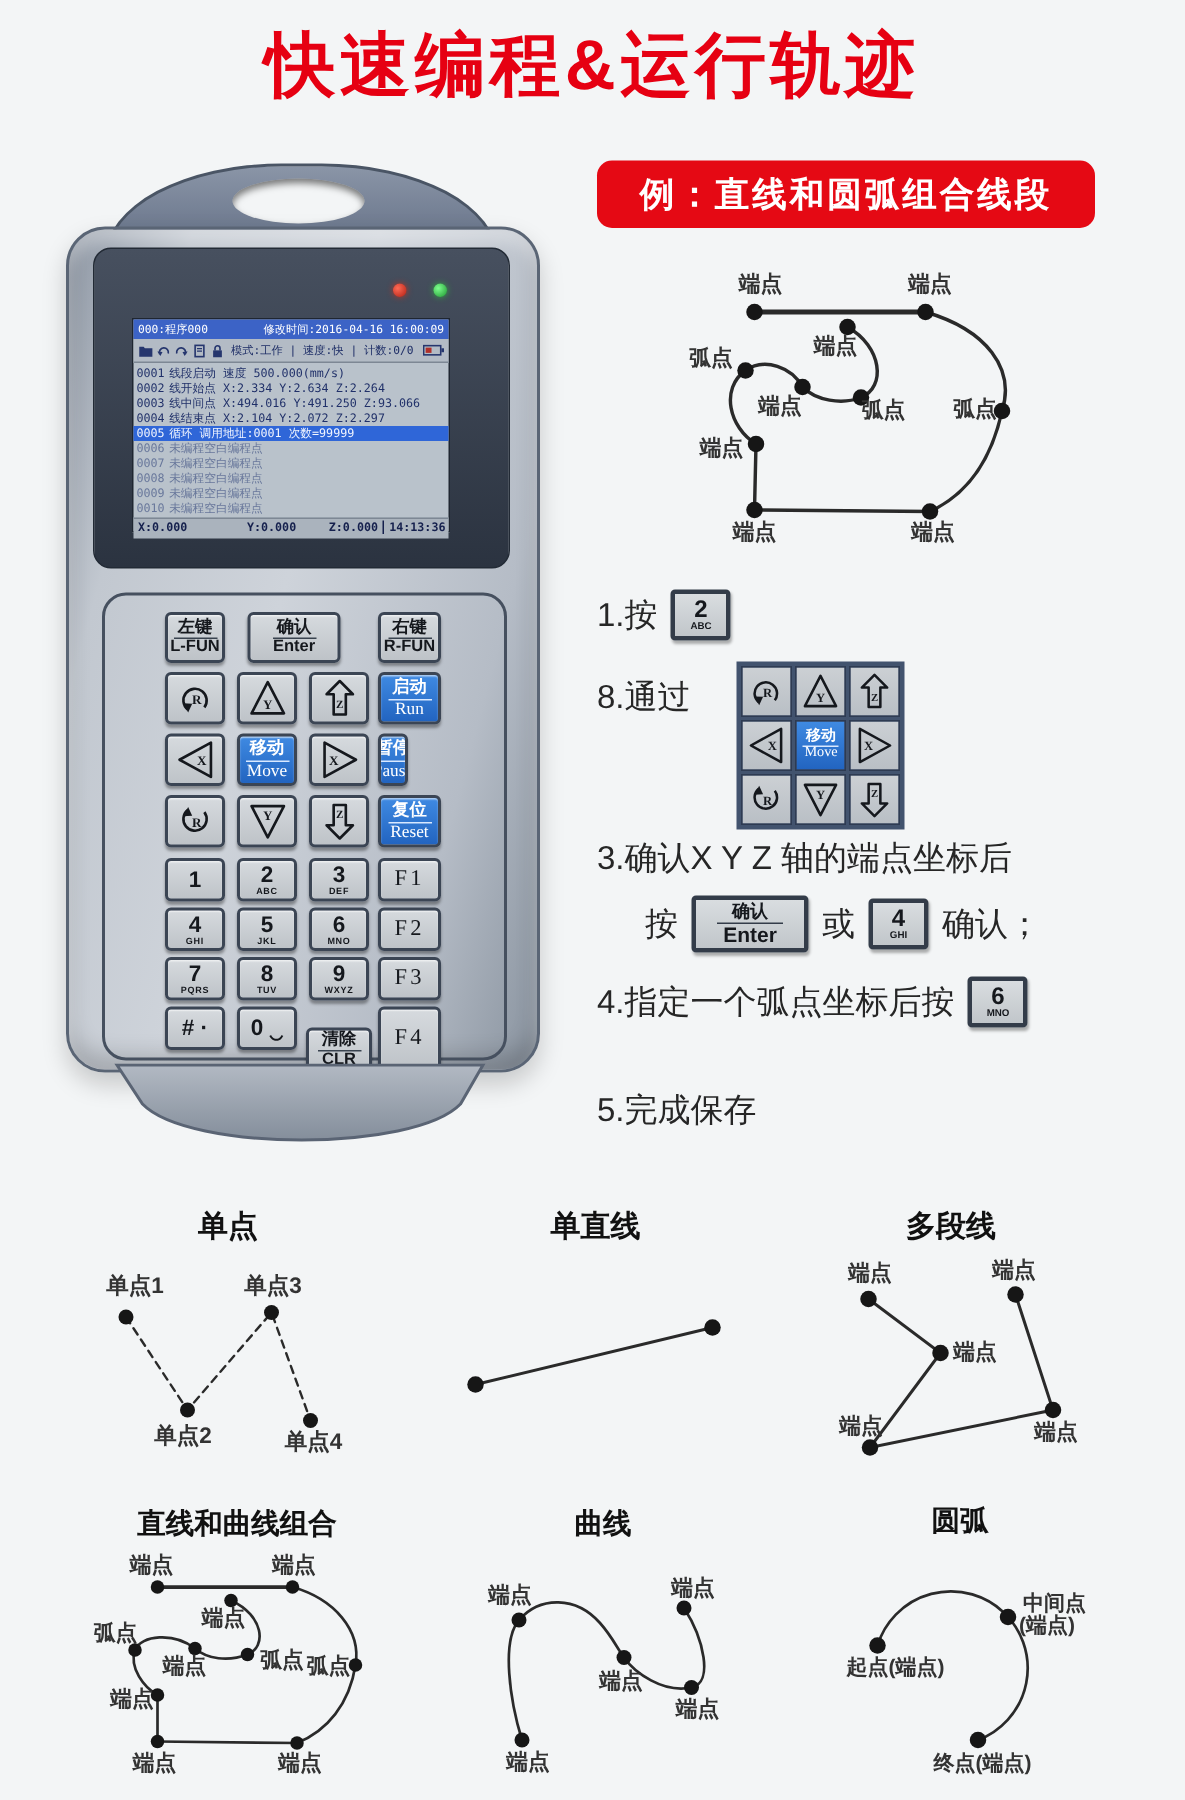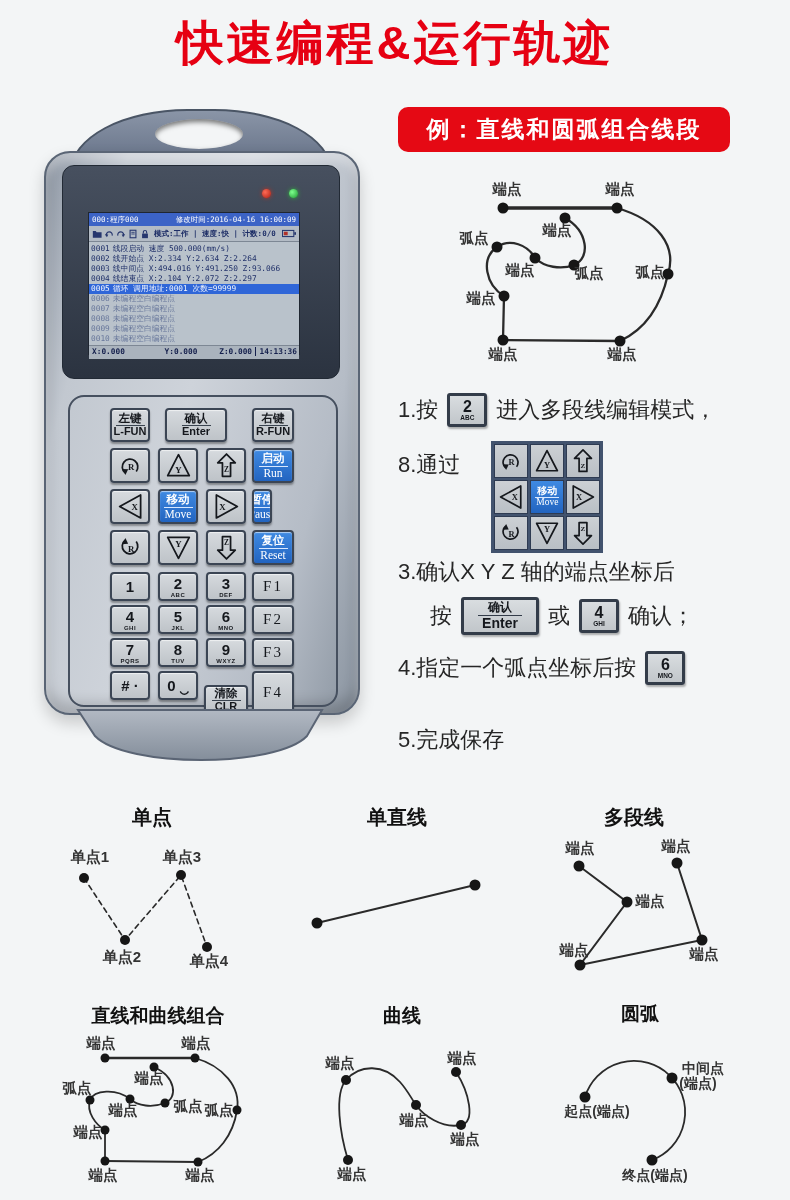--- a/index.html
+++ b/index.html
@@ -24,21 +24,21 @@
   .led-red{left:222px;top:84px;background:radial-gradient(circle at 35% 35%,#ff6a55,#b01e12);box-shadow:0 0 4px #c03322;}
   .led-green{left:249px;top:84px;background:radial-gradient(circle at 35% 35%,#7dff8d,#1d9630);box-shadow:0 0 4px #2fae3e;}
   .screen{position:absolute;left:48px;top:107px;width:210px;height:141px;background:#b9c2cb;
     border:1px solid #1f2631;display:flex;flex-direction:column;
     font-family:"DejaVu Sans Mono",monospace;}
   .scr-top{height:13px;flex:0 0 13px;background:#3c63c6;color:#fff;font-size:7.5px;
     display:flex;justify-content:space-between;align-items:center;padding:0 3px;white-space:nowrap;}
   .scr-tool{height:15px;flex:0 0 15px;background:#b3bbc5;border-bottom:1px solid #7d8794;
     display:flex;align-items:center;gap:2px;padding:0 3px;font-size:7.5px;color:#1d2d66;white-space:nowrap;}
   .scr-tool svg{display:block;}
-  .tstat{margin-left:2px;font-weight:bold;}
+  .tstat{margin-left:2px;font-weight:normal;}
   .tbat{margin-left:auto;}
   #screen-lines{flex:1;display:flex;flex-direction:column;padding:2px 0 1px 0;}
   .pline{font-size:7.8px;line-height:10px;height:10px;color:#203069;white-space:nowrap;padding:0 2px;}
   .pline.dim{color:#68779b;}
   .pline.sel{background:#2f66d8;color:#f2f6ff;}
   .pno{margin-right:3px;}
   .scr-status{height:13px;flex:0 0 13px;background:#aab3bd;border-top:1px solid #7d8794;
     position:relative;font-size:7.8px;color:#15204d;font-weight:bold;}
   .scr-status span{position:absolute;top:1px;}
   .st-x{left:3px;} .st-y{left:36%;} .st-z{left:62%;}
@@ -364,21 +364,20 @@
   </div>
 
   <div class="banner">例：直线和圆弧组合线段</div>
   <div id="steps">
       <div class="step" style="left: 0px; top: 8px;">
         <span class="step-text">1.按</span>
         <span class="inkey">
           <span class="m">2</span>
           <span class="s">ABC</span>
         </span>
-        <span class="step-text">进入多段线编辑模式，</span>
       </div>
       <div class="step top" style="left: 0px; top: 56px;">
         <span class="step-text">8.通过</span>
         <span class="minipad">
           <span class="mp-tile">
             <svg viewBox="0 0 40 40" class="kglyph">
               <path d="M12,31 A11.5,11.5 0 1 1 28.5,29" fill="none" stroke="#15181d" stroke-width="2.6" stroke-linejoin="round"></path>
               <path d="M7.5,25 L12.5,34 L16.5,25.5 Z" fill="#15181d"></path>
               <text x="21" y="26" font-size="13" font-weight="bold" text-anchor="middle" font-family="&quot;Liberation Serif&quot;,serif" fill="#15181d">R</text>
             </svg>

